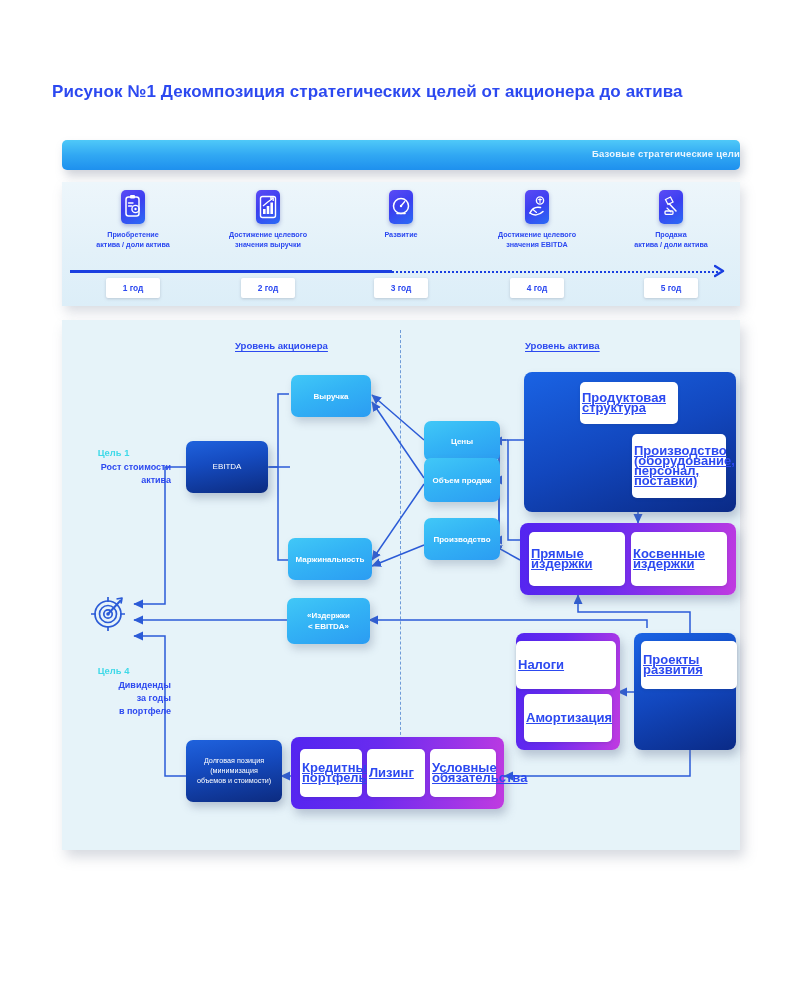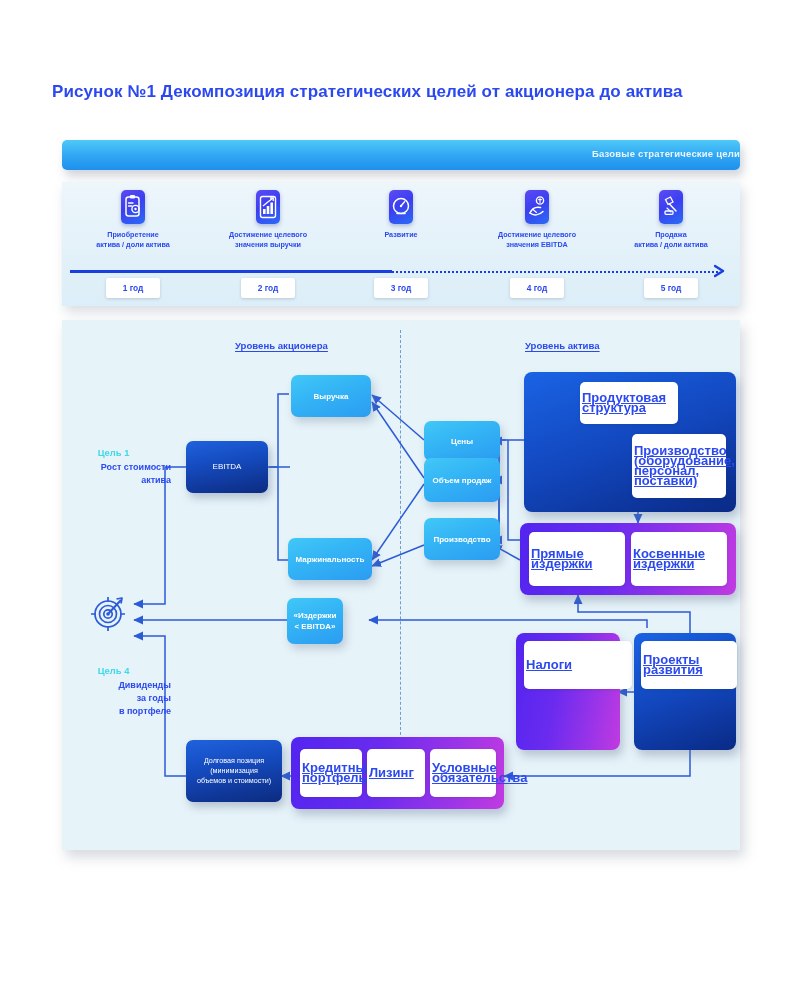--- a/index.html
+++ b/index.html
@@ -330,21 +330,21 @@
 </div>
 
 <div class="node cyan" style="left:291px;top:375px;width:80px;height:42px">
   <span>Выручка</span>
 </div>
 
 <div class="node cyan" style="left:288px;top:538px;width:84px;height:42px">
   <span>Маржинальность</span>
 </div>
 
-<div class="node cyan" style="left:287px;top:598px;width:56px;height:46px">
+<div class="node cyan" style="left:287px;top:598px;width:83px;height:46px">
   <span style="white-space:pre-line">«Издержки
 &lt; EBITDA»</span>
 </div>
 
 <div class="node navy" style="left:186px;top:740px;width:96px;height:62px">
   <span style="white-space:pre-line;font-size:7.2px;line-height:10px">Долговая позиция
 (минимизация
 объемов и стоимости)</span>
 </div>
 
@@ -377,22 +377,25 @@
     <span style="white-space:pre-line">Прямые
 издержки</span>
   </div>
   <div class="wbox" style="left:111px;top:9px;width:96px;height:54px">
     <span style="white-space:pre-line">Косвенные
 издержки</span>
   </div>
 </div>
 
 <div class="cont cont-purple" style="left:516px;top:633px;width:104px;height:117px">
-  <div class="wbox" style="left:8px;top:8px;width:108px;height:48px">
+  <div class="wbox" style="left:0;top:8px;width:100px;height:48px">
     <span>Налоги</span>
+  </div>
+  <div class="wbox" style="left:8px;top:61px;width:88px;height:48px">
+    <span>Амортизация</span>
   </div>
 </div>
 
 <div class="cont cont-blue" style="left:634px;top:633px;width:102px;height:117px">
   <div class="wbox" style="left:7px;top:8px;width:96px;height:48px">
     <span>Проекты развития</span>
   </div>
 </div>
 
 <div class="cont cont-purple" style="left:291px;top:737px;width:213px;height:72px">

